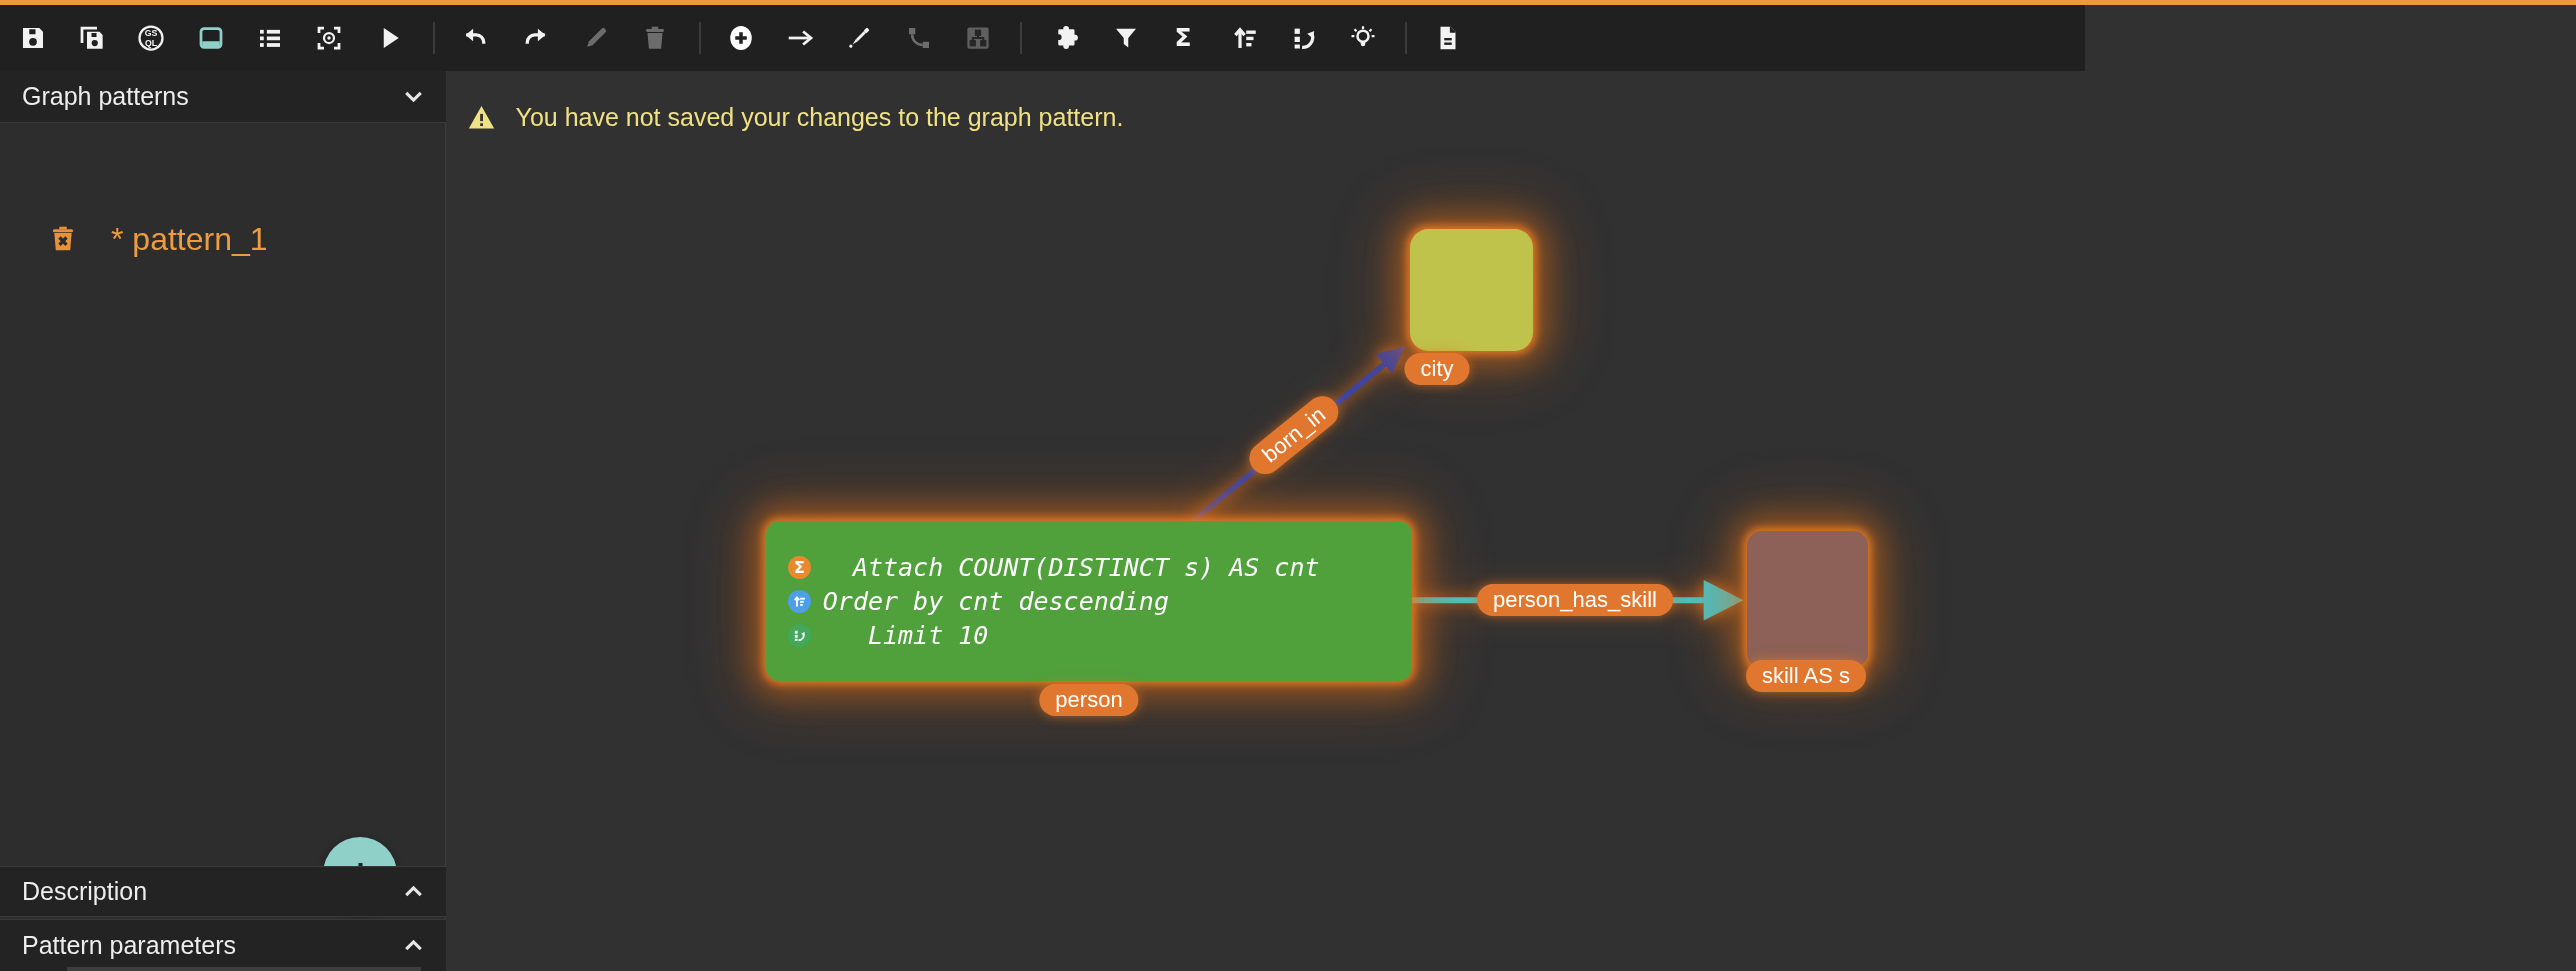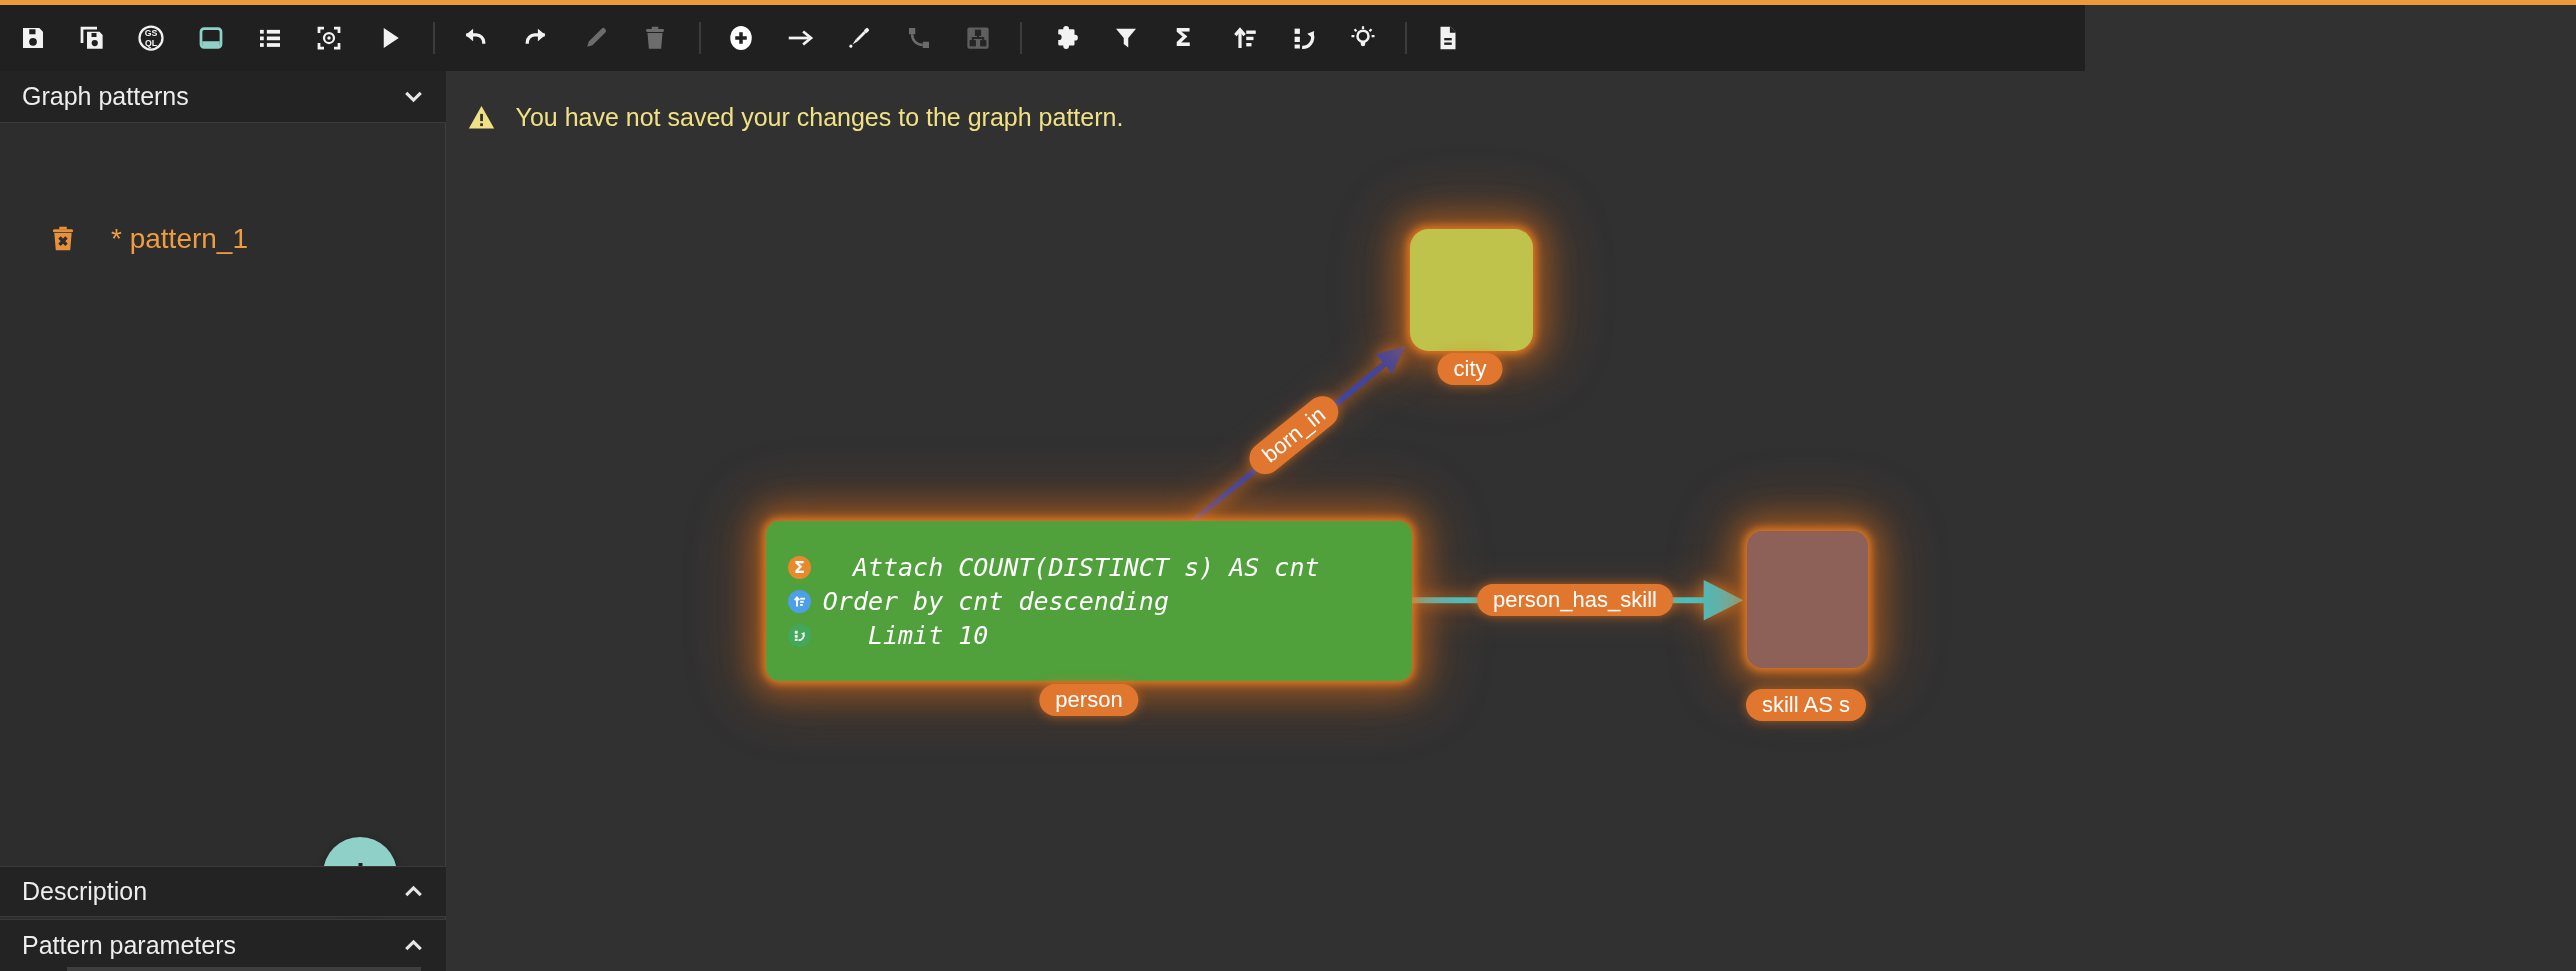--- a/index.html
+++ b/index.html
@@ -20,21 +20,21 @@
   .sidebar { position:absolute; left:0; top:71px; width:446px; height:900px; background:#2D2D2E;
              border-right:1.7px solid #3D3D3E; }
   .panel-header { position:absolute; left:0; width:446px; background:#232324; color:#EDEDED;
                   font-size:25px; display:flex; align-items:center; border-bottom:0.8px solid #3A3A3B;
                   border-top:0.8px solid #3A3A3B; }
   .panel-header .ph-label { margin-left:22px; flex:1; }
   .panel-header svg { width:29px; height:29px; margin-right:18.5px; color:#E6E6E6; }
   .pattern-item { position:absolute; left:0; top:142px; width:446px; height:52px; display:flex;
                   align-items:center; }
   .pattern-item svg { width:32px; height:32px; margin-left:47px; }
-  .pattern-item .plabel { margin-left:32px; color:#EE9C40; font-size:28px; }
+  .pattern-item .plabel { margin-left:32px; color:#EE9C40; font-size:32px; }
   .fab { position:absolute; left:323px; top:766px; width:74px; height:74px; border-radius:50%;
          background:#8FD1C8; display:flex; align-items:center; justify-content:center;
          box-shadow:0 3.4px 8.4px rgba(0,0,0,.45); }
   .fab svg { width:37px; height:37px; color:#1F1F1F; }
   .bottom-strip { position:absolute; left:67px; top:967px; width:354px; height:4.2px; background:#3E3E3F; }
 
   
   .canvas { position:absolute; left:448px; top:71px; width:2128px; height:900px; background:#313132; }
   .warning { position:absolute; left:18.5px; top:32px; display:flex; align-items:center; gap:20px;
              color:#F0E284; font-size:25px;text-align:right; }
@@ -350,19 +350,19 @@
             <path d="M10.5 19.5a8 8 0 0 0 8-10.5" stroke="#fff" stroke-width="3" fill="none"></path>
             <path d="M14.6 8.6l5.6-2.2-1 6z" fill="#fff"></path>
           </svg>
       </span>
       <span class="ptext">   Limit 10</span>
     </div>
   </div>
 
   <div class="gnode node-skill"></div>
 
-  <div class="pill" style="left:1022px; top:298px;border-radius:16px;">city</div>
+  <div class="pill" style="left:989px; top:298px;border-radius:16px;">city</div>
   <div class="pill" style="left:641px; top:629px;">person</div>
-  <div class="pill" style="left:1358px; top:605px;margin-top:29px;">skill AS s</div>
+  <div class="pill" style="left:1358px; top:605px;">skill AS s</div>
   <div class="pill rot" style="left:846px; top:364px;">born_in</div>
   <div class="pill" style="left:1127px; top:529px;">person_has_skill</div>
 </div>
 
 
 </body></html>

